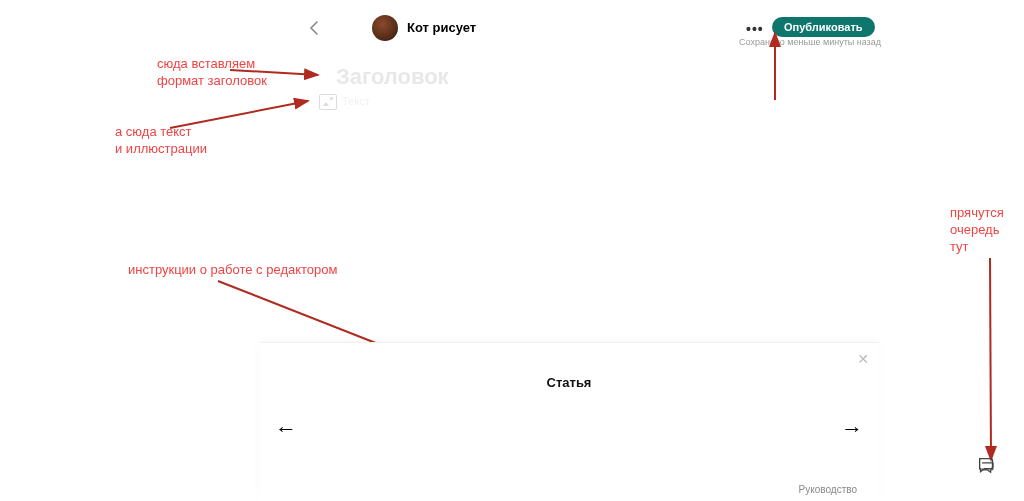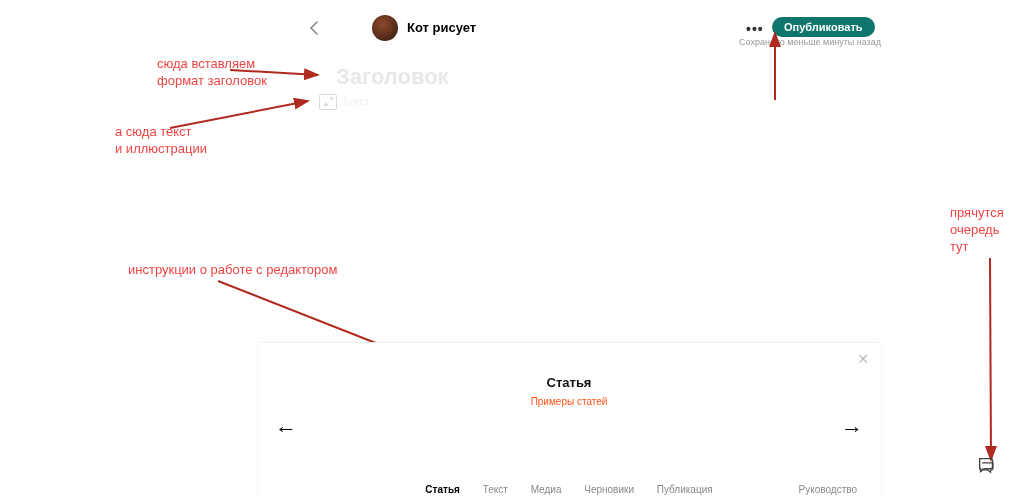--- a/index.html
+++ b/index.html
@@ -275,28 +275,20 @@
   <line x1="218" y1="281" x2="452" y2="373" stroke="#b02a1f" stroke-width="2" marker-end="url(#ah)"></line>
 
   <line x1="990" y1="258" x2="991" y2="460" stroke="#b02a1f" stroke-width="2" marker-end="url(#ah)"></line>
 </svg>
 
 <div class="tip-panel">
   <div class="tip-close">✕</div>
   <div class="tip-prev">←</div>
   <div class="tip-next">→</div>
   <div class="tip-title">Статья</div>
-  <div class="tip-link">Примеры статей</div>
-  <div class="tip-tabs">
-    <span class="tip-tab active">Статья</span>
-    <span class="tip-tab">Текст</span>
-    <span class="tip-tab">Медиа</span>
-    <span class="tip-tab">Черновики</span>
-    <span class="tip-tab">Публикация</span>
-  </div>
   <div class="tip-guide">Руководство</div>
 </div>
 
 <div class="chat-bubble">
   <svg width="22" height="22" viewBox="0 0 24 24">
     <path d="M4 4h12a2 2 0 0 1 2 2v7a2 2 0 0 1-2 2H9l-4 3v-3H4a0 0 0 0 1 0 0V4z" fill="none" stroke="#444" stroke-width="1.5"></path>
     <path d="M9 9h14a0 0 0 0 1 0 0v7a2 2 0 0 1-2 2h-1v3l-4-3h-5a2 2 0 0 1-2-2" fill="none" stroke="#444" stroke-width="1.5" transform="translate(-1,1) scale(0.85)"></path>
   </svg>
 </div>
 

